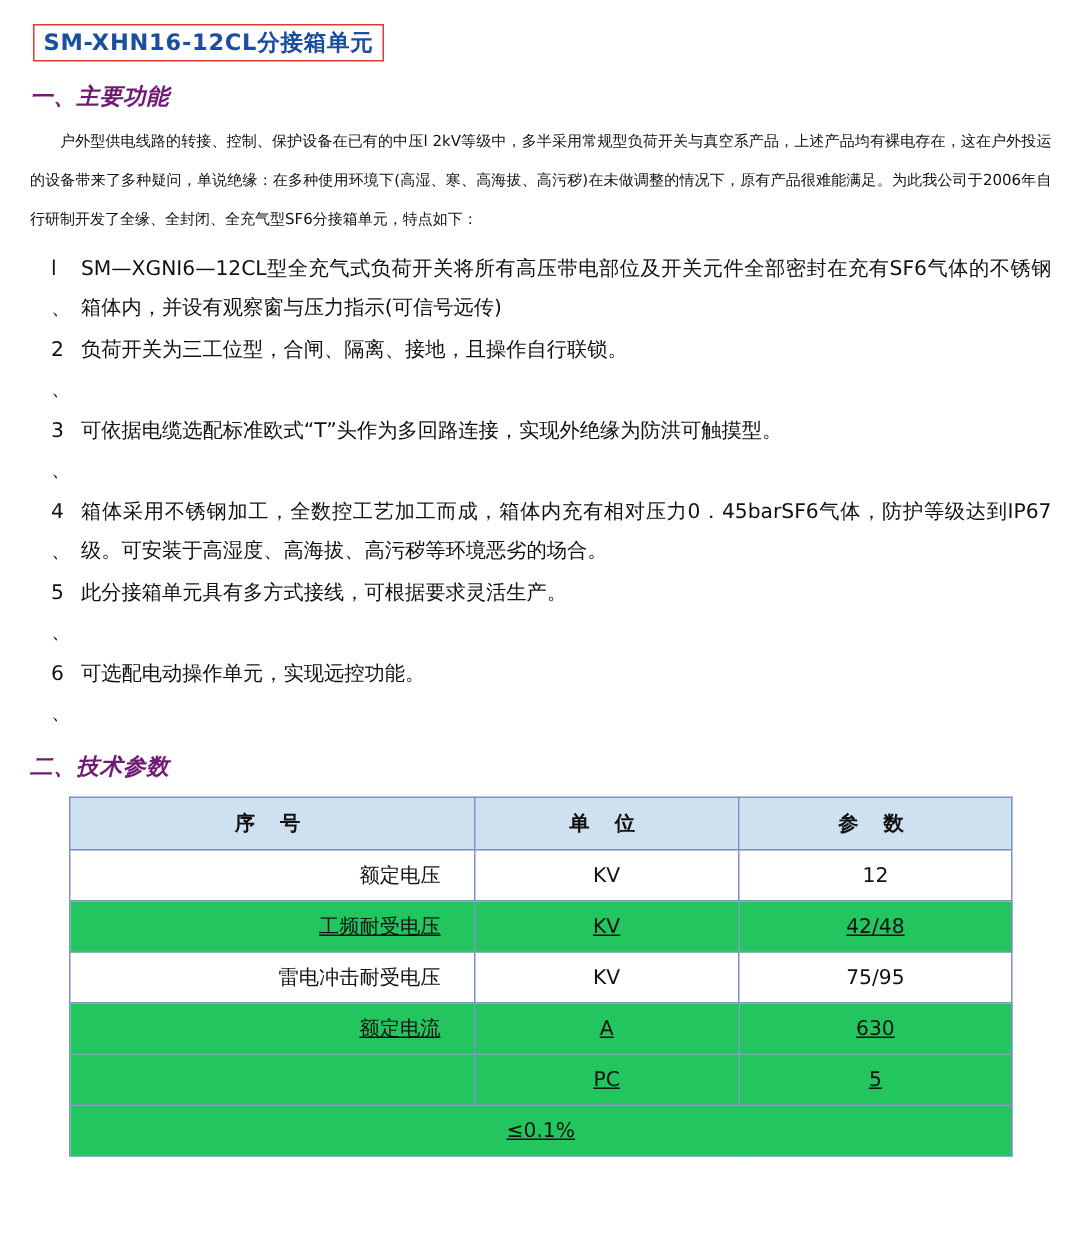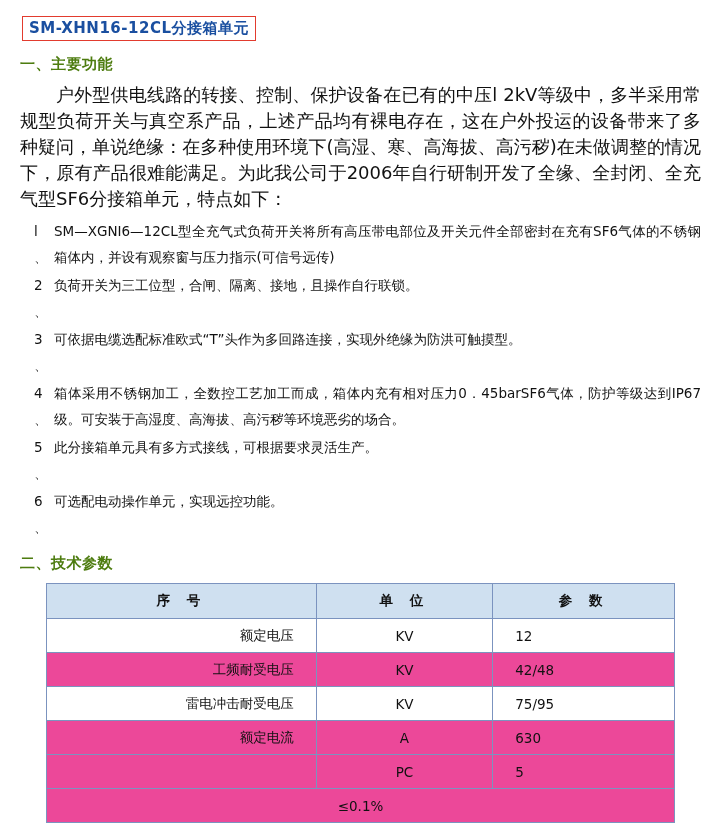--- a/index.html
+++ b/index.html
@@ -30,27 +30,28 @@
     font-weight: bold;
     letter-spacing: 0.5px;
     padding: 2px 6px 3px 6px;
     margin: 2px 0 0 4px;
     line-height: 1.2;
   }
   
   .section-heading {
     font-size: 15px;
     font-weight: bold;
-    color: #4d7c0f;
+    color: #701a75;
     margin: 14px 0 8px 2px;
     letter-spacing: 0.5px;
+    font-style: italic;
   }
   
   .intro {
-    font-size: 18px;
+    font-size: 10px;
     line-height: 26px;
     color: #111;
     text-align: justify;
     margin: 0 2px 0 2px;
     text-indent: 2em;
   }
   
   .feature-list {
     margin: 6px 0 0 0;
     padding: 0;
@@ -95,23 +96,24 @@
   }
   table.spec-table th {
     background: #cfe0f0;
     font-weight: bold;
     text-align: center;
     letter-spacing: 6px;
     height: 34px;
   }
   .col-name  { width: 45%; text-align: right; }
   .col-unit  { width: 27%; text-align: center; }
-  .col-value { width: 28%; text-align: left; }
+  .col-value { width: 28%; text-align: center; }
   tr.shaded td, tr.shaded th {
-    background: #ec4899;
+    background: #22c55e;
+    text-decoration: underline;
   }
   td.span-wide {
     text-align: center;
   }
 </style>
 </head>
 <body>
 
 <div class="page">
 

